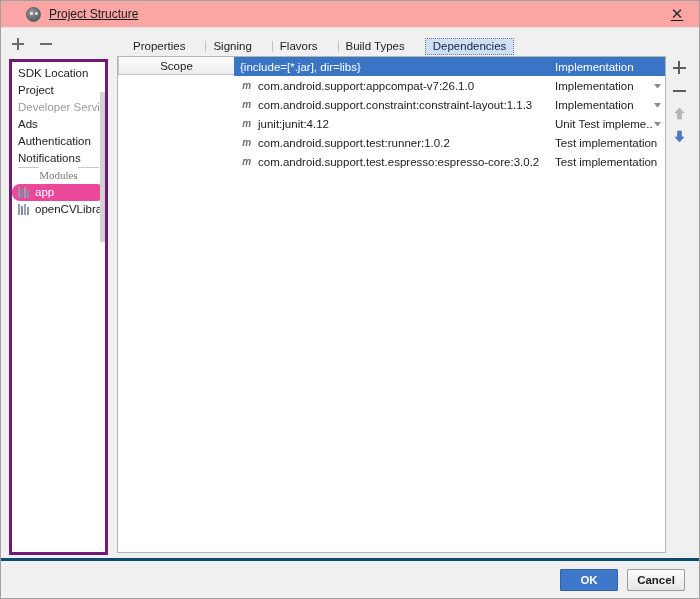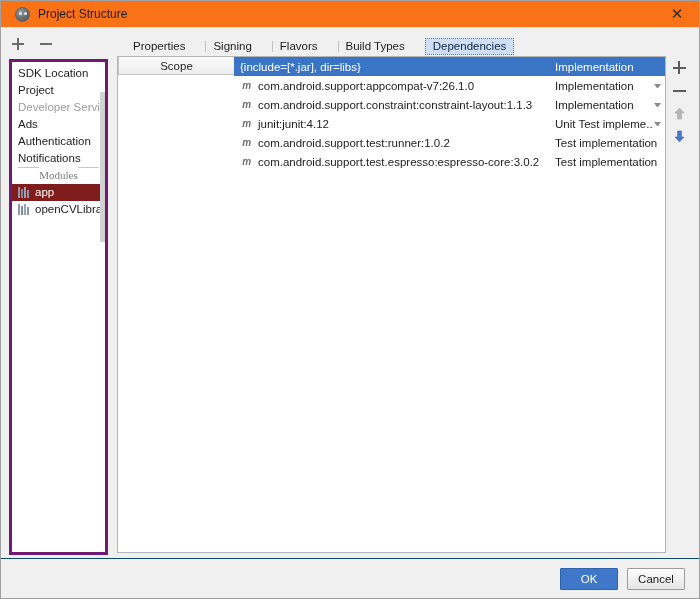--- a/index.html
+++ b/index.html
@@ -19,26 +19,27 @@
     width: 700px; height: 599px;
     background: #f0f0f0;
     border: 1px solid #a0a0a0;
     display: flex;
     flex-direction: column;
   }
 
   
   #titlebar {
     height: 27px;
-    background: #f97316;
+    background: #fca5a5;
     border-bottom: 1px solid #e2e2e2;
     display: flex;
     align-items: center;
     flex: 0 0 27px;
-    padding-left: 14px;
+    padding-left: 25px;
+    text-decoration: underline;
   }
   .app-icon {
     width: 15px; height: 15px;
     border-radius: 50%;
     background: radial-gradient(circle at 35% 32%, #9aa0a6 0%, #6d7377 45%, #4b5054 100%);
     border: 1px solid #5c6266;
     position: relative;
     flex: 0 0 15px;
   }
   .app-icon::before,
@@ -147,21 +148,21 @@
     line-height: 17px;
     display: flex;
     align-items: center;
     gap: 5px;
     padding-left: 6px;
     font-size: 11.5px;
     white-space: nowrap;
     overflow: hidden;
     cursor: default;
   }
-  .mod-item.selected { background: #7f1d1d; color: #ffffff; }
+  .mod-item.selected { background: #ec4899; color: #ffffff; border-radius: 8px; }
   .mod-glyph {
     width: 12px; height: 11px;
     flex: 0 0 12px;
     background:
       linear-gradient(#8e9aab, #8e9aab) 0 0/2px 11px no-repeat,
       linear-gradient(#7e8b9c, #7e8b9c) 3px 2px/2px 9px no-repeat,
       linear-gradient(#98a4b4, #98a4b4) 6px 0/2px 11px no-repeat,
       linear-gradient(#8895a6, #8895a6) 9px 3px/2px 8px no-repeat;
   }
   #side-scrollbar {
@@ -330,27 +331,28 @@
   }
   .vt-up, .vt-down {
     display: flex; align-items: center; justify-content: center;
   }
   .vt-up svg, .vt-down svg { display: block; }
 
   
   #footer {
     flex: 0 0 40px;
     height: 40px;
-    border-top: 1px solid #0c4a6e;
+    border-top: 3px solid #0c4a6e;
     display: flex;
     align-items: center;
     justify-content: flex-end;
     padding-right: 14px;
     gap: 9px;
     background: #f0f0f0;
+    font-weight: bold;
   }
   .btn {
     min-width: 58px;
     height: 22px;
     font-size: 11.5px;
     display: flex; align-items: center; justify-content: center;
     cursor: default;
     border-radius: 1px;
   }
   .btn.primary {

